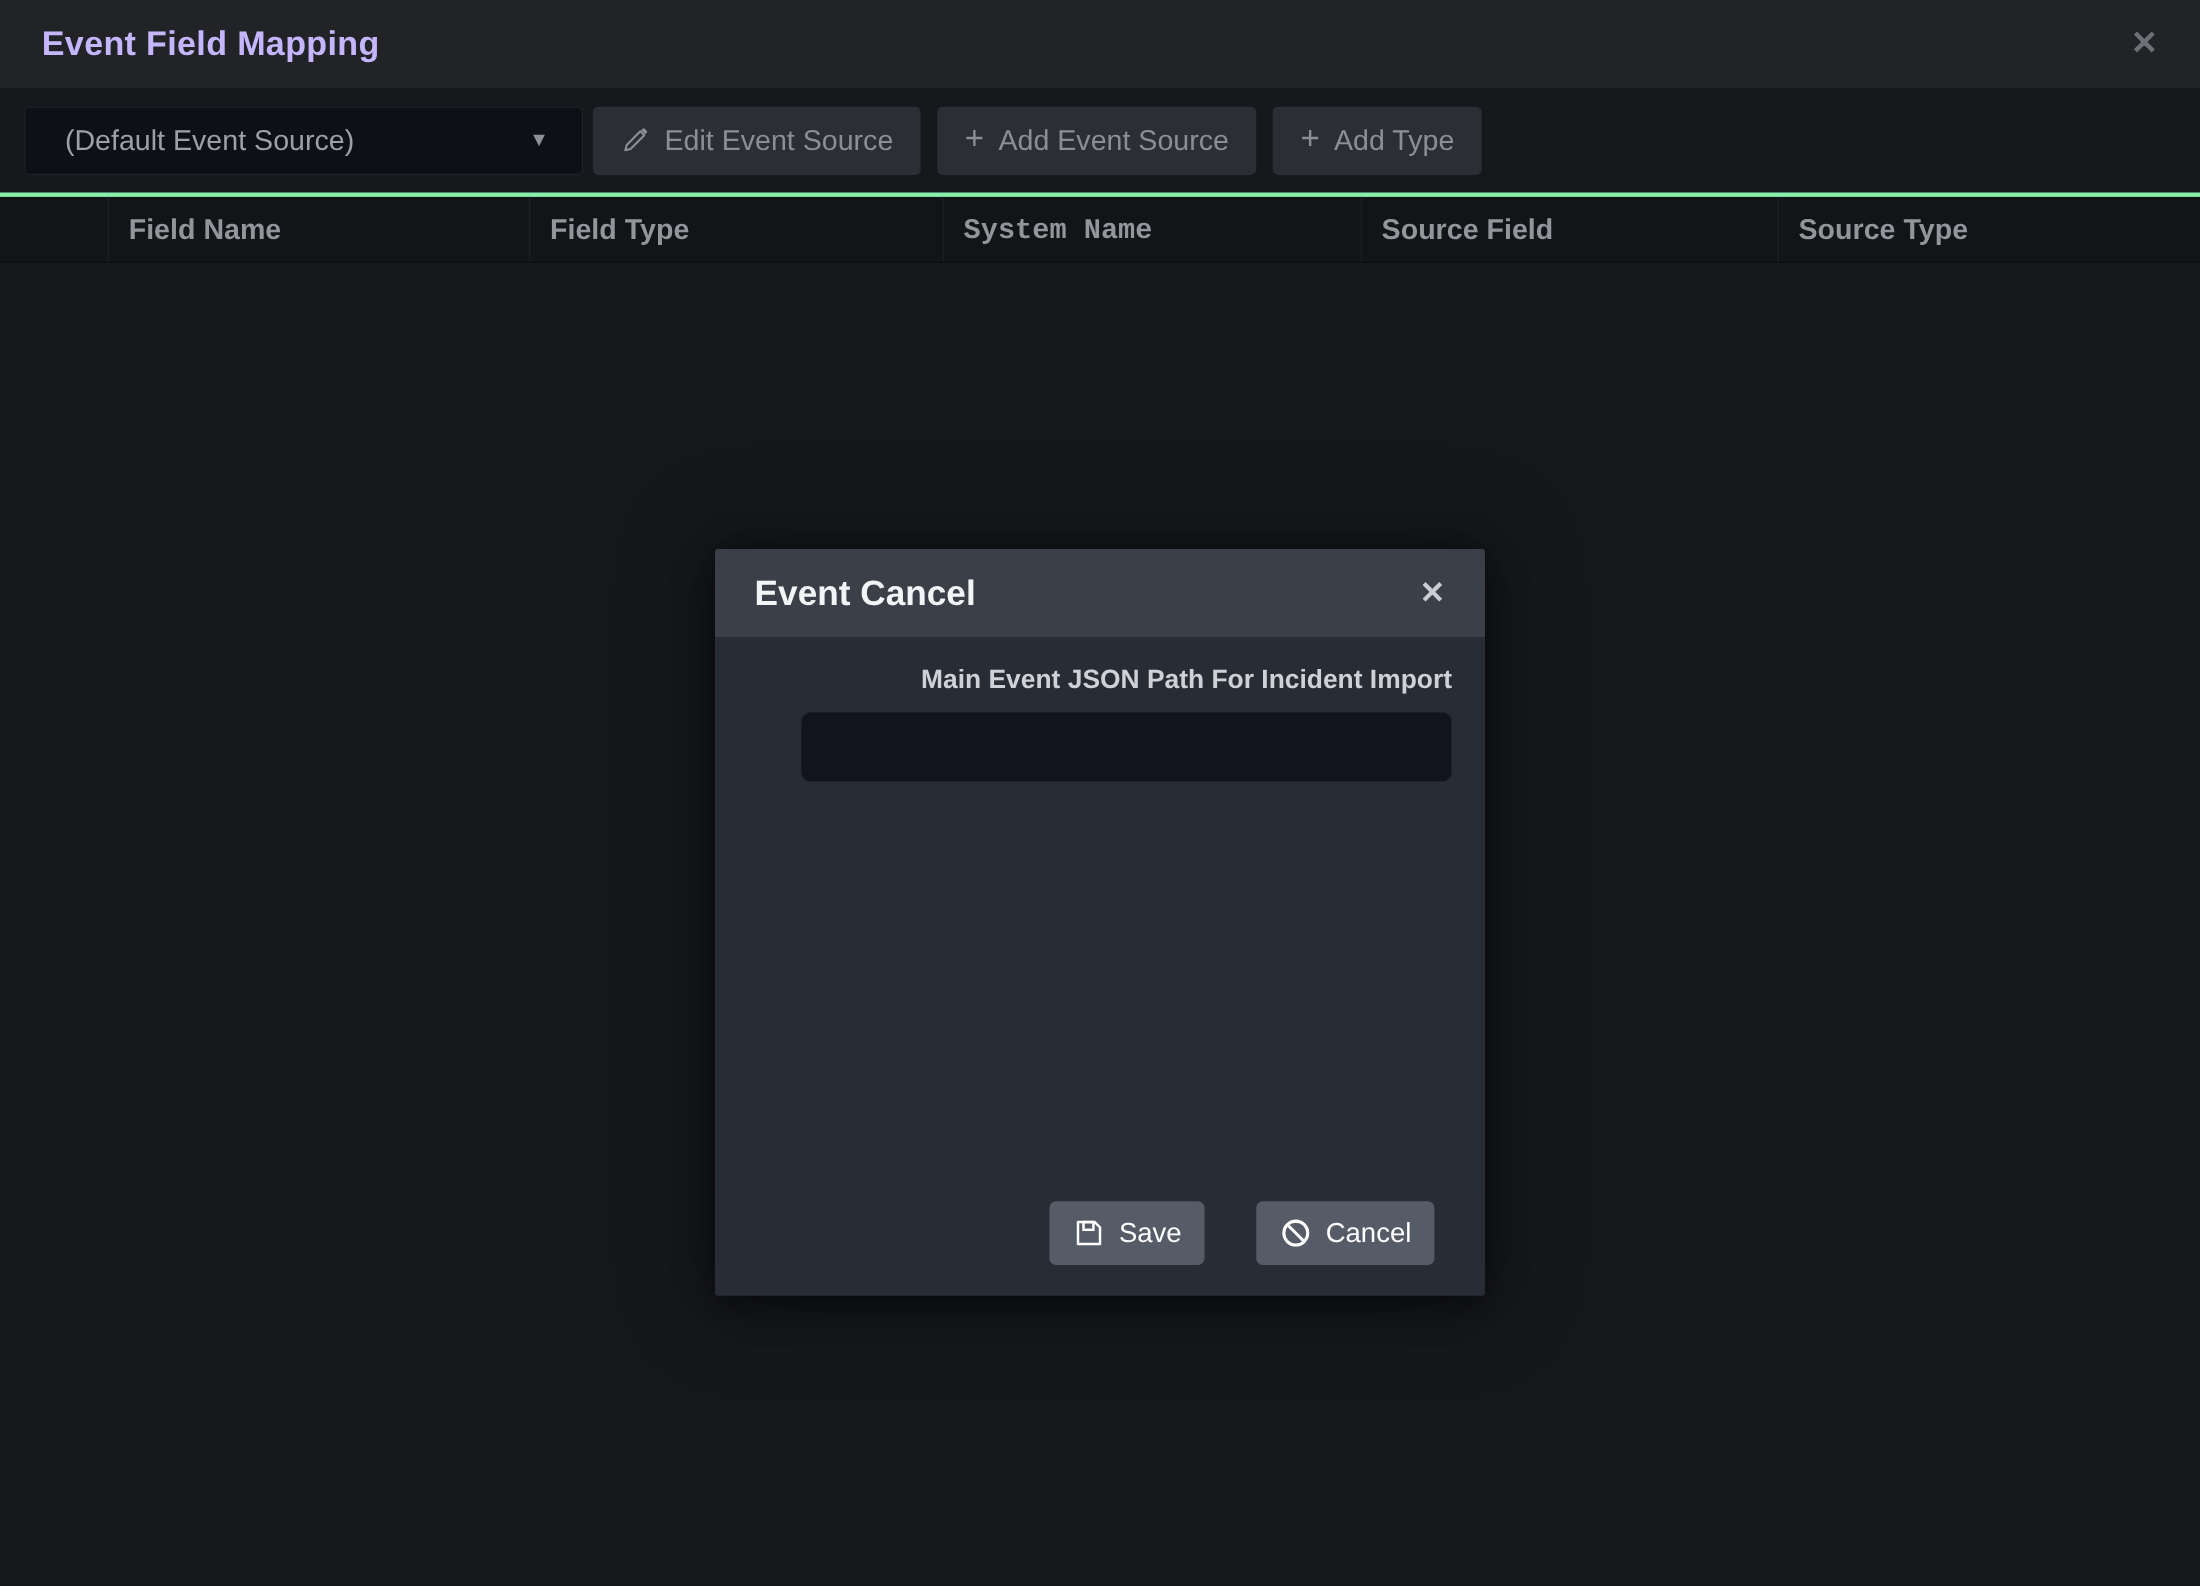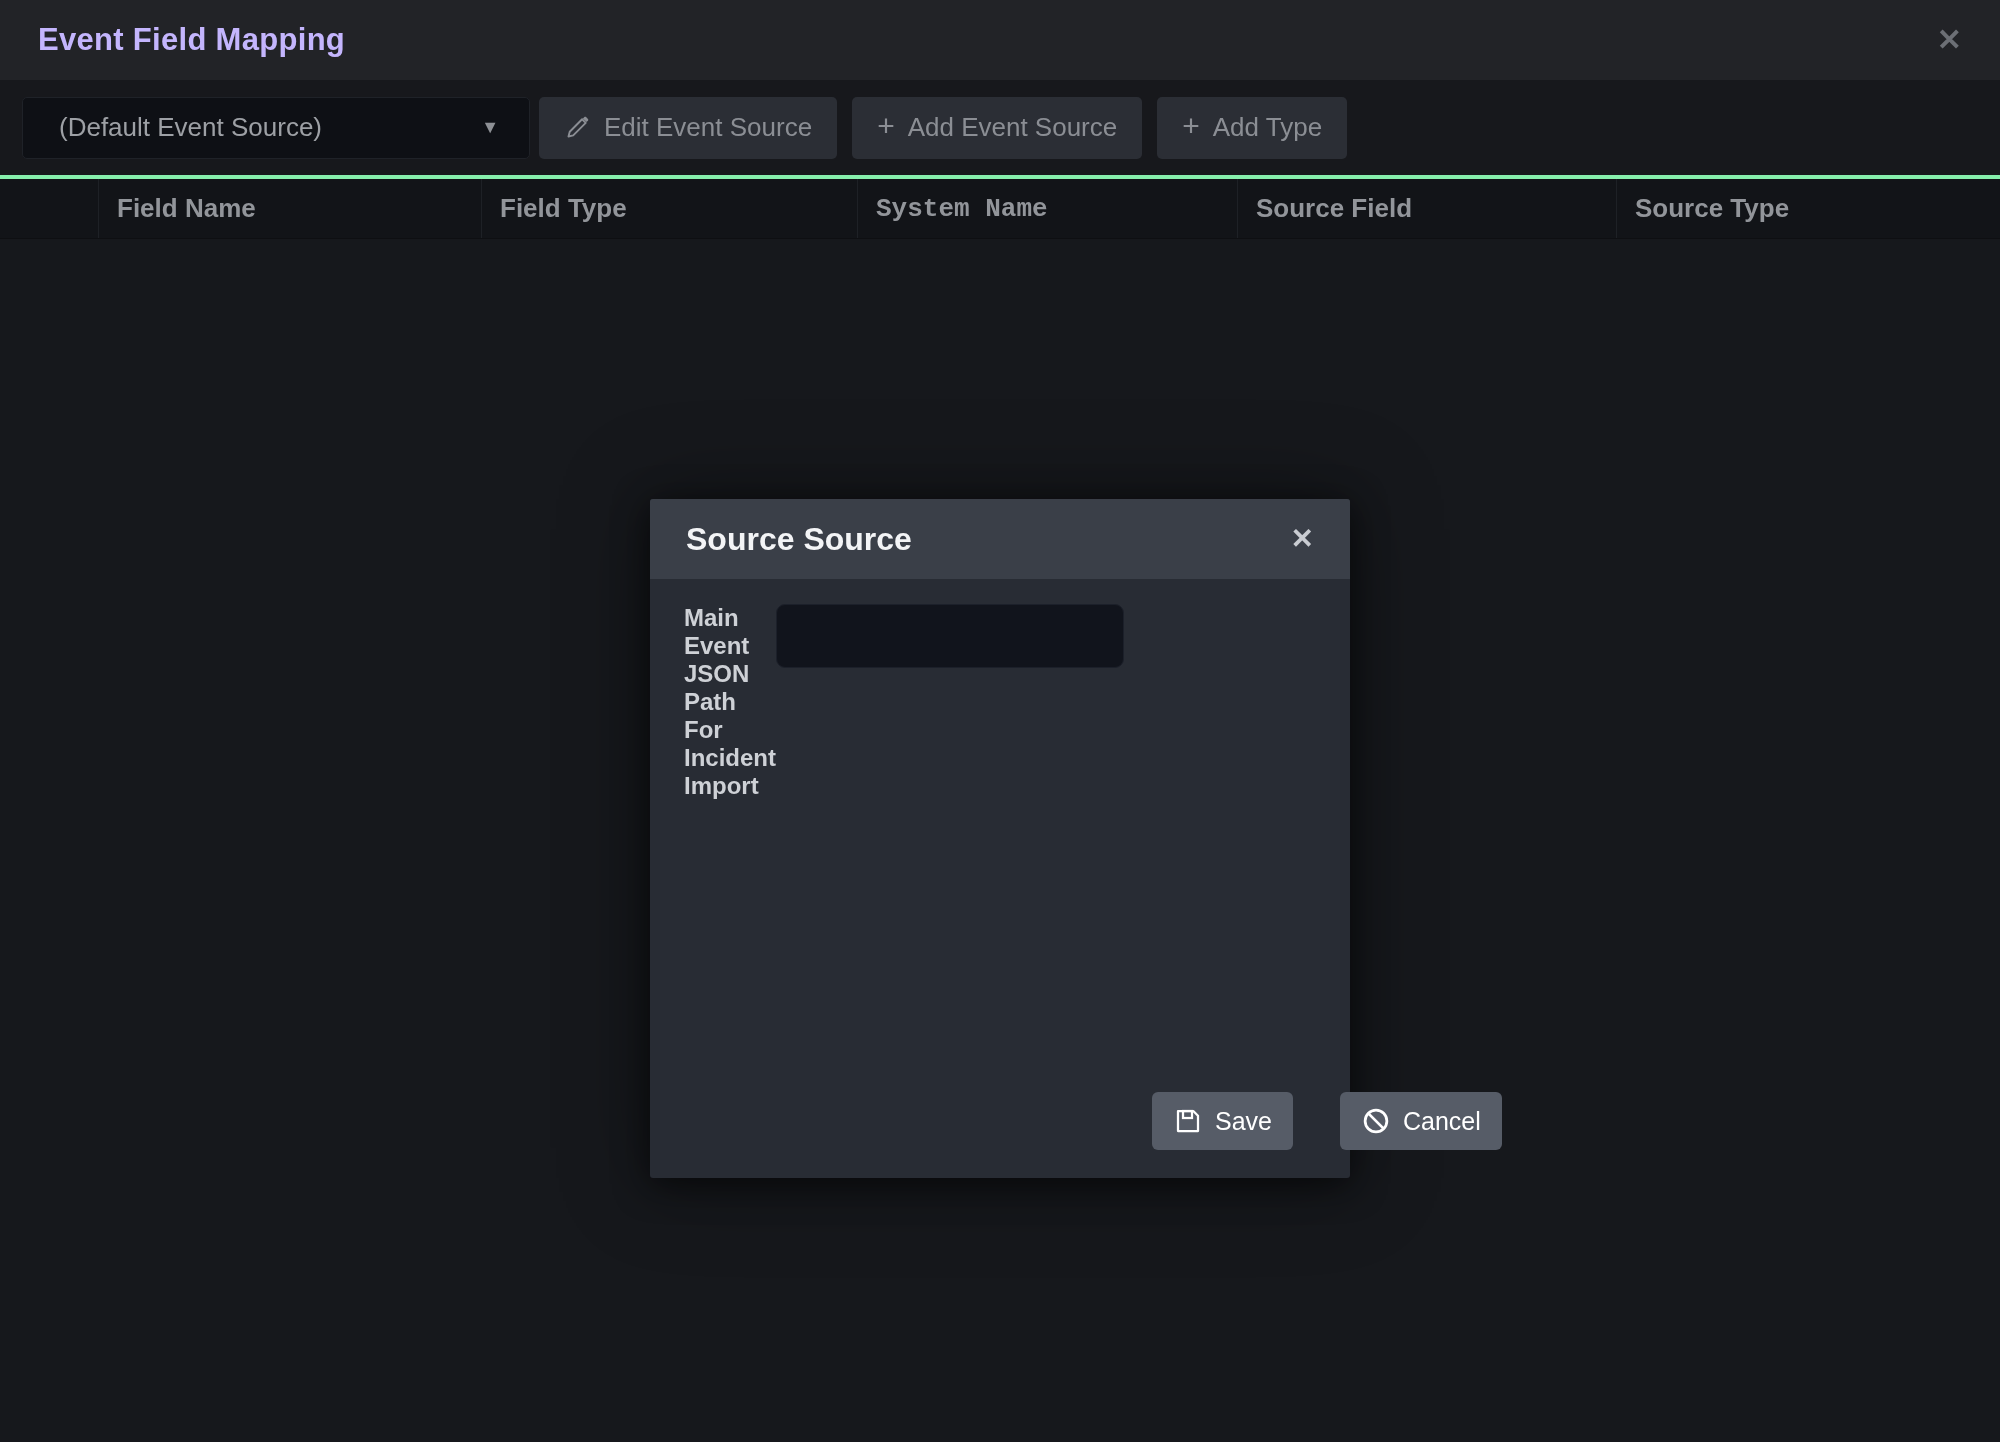--- a/index.html
+++ b/index.html
@@ -71,22 +71,23 @@
     display:flex; flex-direction:column;
   }
   .modal-header {
     height:80px; background:#3a3f48; border-radius:3px 3px 0 0;
     display:flex; align-items:center; justify-content:space-between;
     padding:0 36px; flex:none;
   }
   .modal-title { color:#f3f4f6; font-size:32px; font-weight:bold; }
   .modal-close { color:#c9ccd2; font-size:28px; font-weight:bold; cursor:pointer; line-height:1; }
   .modal-body {
-    flex:1; display:flex; flex-direction:row;
+    flex:1; display:flex; flex-direction:column;
     padding:25px 30px 28px 32px;
+    align-items:flex-end;
   }
   .field-label { color:#ced1d6; font-size:24px; font-weight:bold; margin:0 0 15px 2px; }
   .field-input {
     width:592px; height:64px; background:#11141c;
     border:1px solid #1c202a; border-radius:9px;
     color:#cfd2d7; font-size:24px; padding:0 18px;
     outline:none; font-family:inherit;
   }
   .modal-footer {
     margin-top:auto; display:flex; justify-content:flex-end;
@@ -143,21 +144,21 @@
     <div class="th c2">Field Type</div>
     <div class="th c3">System Name</div>
     <div class="th c4">Source Field</div>
     <div class="th c5">Source Type</div>
   </div>
 
   <div class="tbody"></div>
 
   <div class="modal">
     <div class="modal-header">
-      <span class="modal-title">Source Source</span>
+      <span class="modal-title">Event Cancel</span>
       <span class="modal-close">✕</span>
     </div>
     <div class="modal-body">
       <label class="field-label">Main Event JSON Path For Incident Import</label>
       <input class="field-input" type="text" value="" style="">
       <div class="modal-footer">
         <button class="btn">
           <span>
             <svg width="30" height="30" viewBox="0 0 24 24">
               <path d="M4 4 h12.2 L20 7.8 V20 H4 Z" fill="none" stroke="currentColor" stroke-width="1.8" stroke-linejoin="round"></path>

